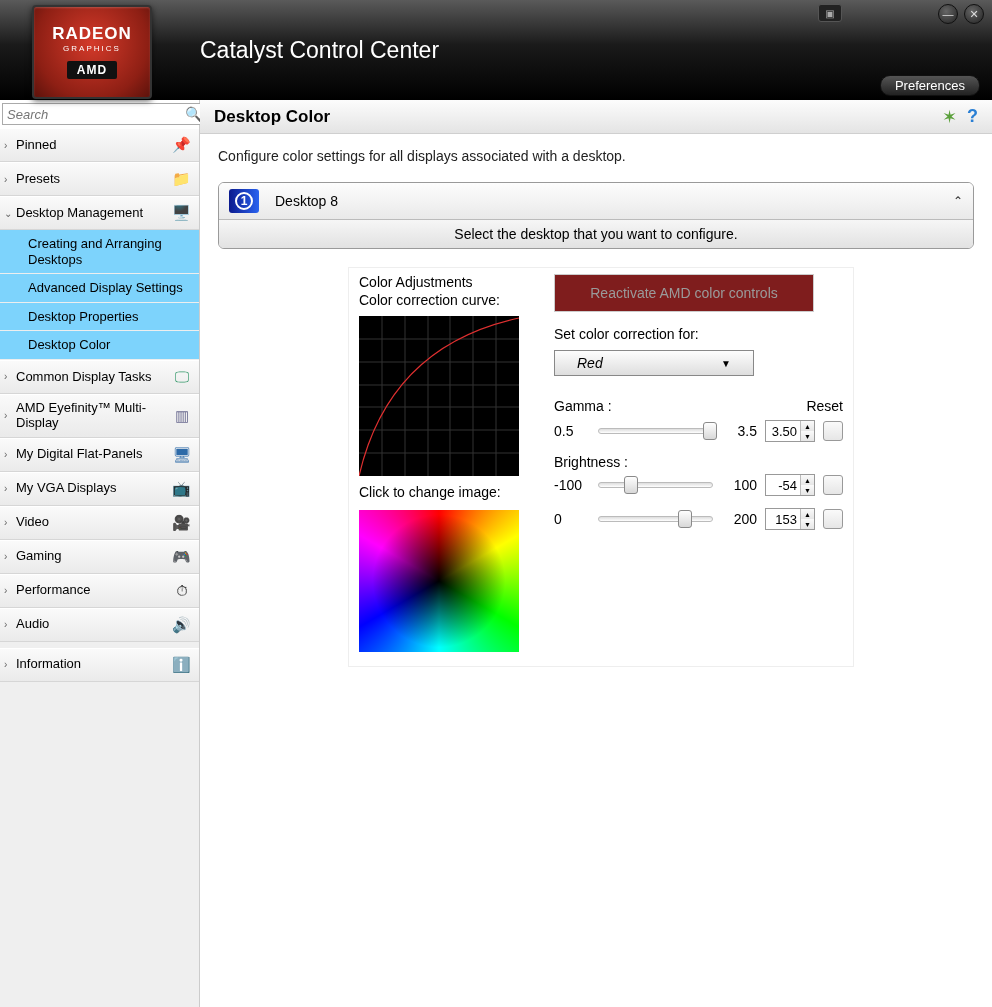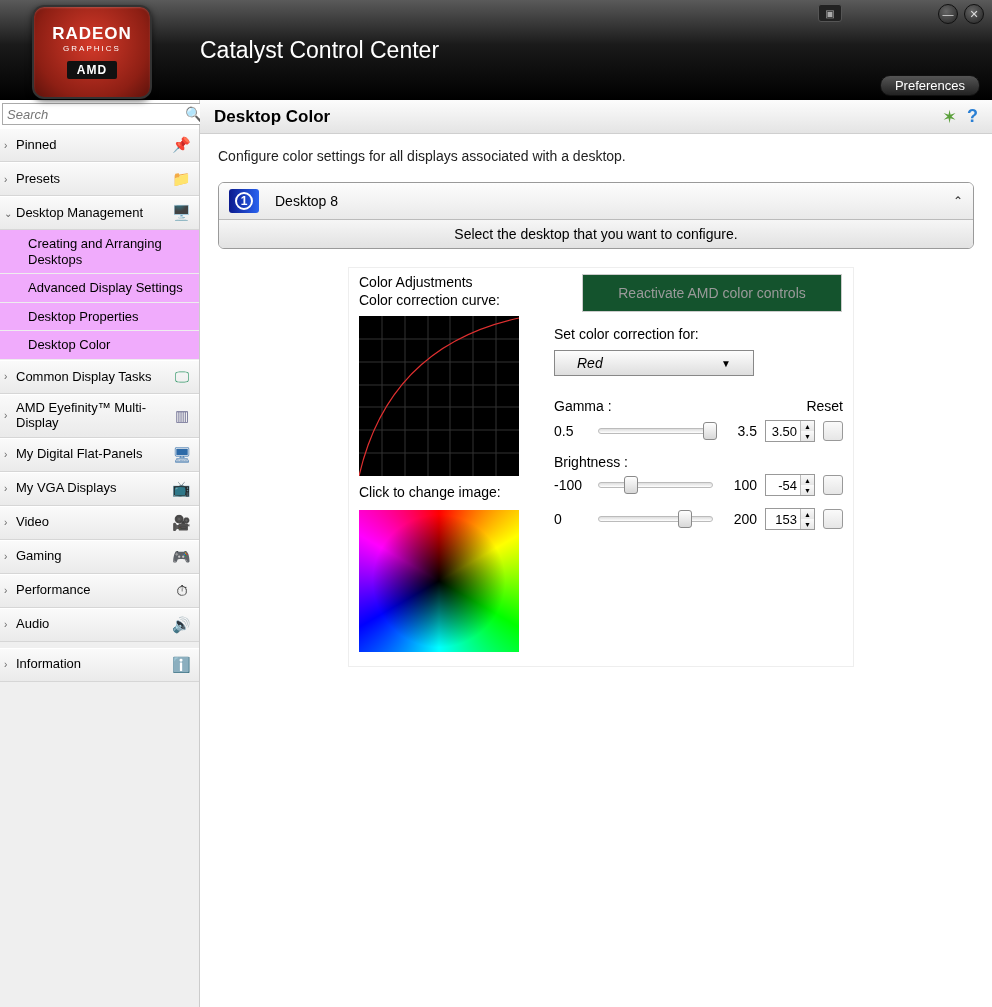--- a/index.html
+++ b/index.html
@@ -11,21 +11,21 @@
   background: linear-gradient(to bottom, #5a5a5a 0%, #1a1a1a 45%, #000 100%);
   color: #fff;
   position: relative;
   display: flex;
   align-items: center;
 }
 .logo {
   margin: 4px 18px 0 32px;
   width: 120px; height: 94px;
   background: radial-gradient(circle at 50% 40%, #d43a2a 0%, #8e1f14 70%, #5c120b 100%);
-  border: 2px solid #333; border-radius: 12px;
+  border: 2px solid #333; border-radius: 4px;
   display: flex; flex-direction: column; align-items: center; justify-content: center;
   box-shadow: 0 2px 6px rgba(0,0,0,.6), inset 0 1px 2px rgba(255,255,255,.2);
   position: relative; z-index: 2;
 }
 .logo-text1 { font-size: 17px; font-weight: bold; letter-spacing: 1px; color: #fff; line-height: 1; }
 .logo-text2 { font-size: 8px; letter-spacing: 2px; color: #fff; margin-top: 2px; }
 .logo-amd {
   margin-top: 8px; background: #111; color: #fff; font-weight: bold;
   font-size: 12px; padding: 2px 10px; border-radius: 2px; letter-spacing: 1px;
 }
@@ -67,21 +67,21 @@
 .nav-item {
   display:flex; align-items:center; padding:6px 6px 6px 4px;
   background: linear-gradient(to bottom, #fafafa, #eaeaea);
   border-top:1px solid #fff; border-bottom:1px solid #d6d6d6;
   font-size:13px; cursor:pointer; position:relative;
 }
 .nav-item .chev { width:12px; font-size:10px; color:#666; }
 .nav-item .label { flex:1; line-height:1.15; }
 .nav-item .ico { width:22px; height:20px; margin-left:4px; display:flex; align-items:center; justify-content:center; font-size:15px; }
 .nav-sub {
-  padding:6px 6px 6px 28px; font-size:13px; background:#f0abfc;
+  padding:6px 6px 6px 28px; font-size:13px; background:#7dd3fc;
   border-bottom:1px solid #eee; cursor:pointer; line-height:1.2;
 }
 
 
 .ico-pin{color:#3a9b2e;} .ico-presets{color:#b9894a;} .ico-desktop{color:#3a6fb7;}
 .ico-tasks{color:#3a9b6e;} .ico-eyef{color:#6a6a8f;} .ico-panel{color:#2d6aa8;}
 .ico-vga{color:#2c8a4c;} .ico-video{color:#555;} .ico-gaming{color:#6a6a6a;}
 .ico-perf{color:#333;} .ico-audio{color:#1060c0;} .ico-info{color:#1060c0;}
 
 
@@ -143,22 +143,22 @@
     radial-gradient(circle at center, #000 0%, #000 0%);
   background-blend-mode: normal;
   position:relative; cursor:pointer;
 }
 .color-img::after{
   content:""; position:absolute; inset:0;
   background: radial-gradient(circle at center, rgba(0,0,0,1) 0%, rgba(0,0,0,0) 62%);
 }
 
 .reactivate-btn {
-  width:260px; height:38px; border:1px solid #ccc; background:#14532d;
-  color:#9a9a9a; font-size:14px; cursor:default; margin-bottom:14px;margin-left:28px;
+  width:260px; height:38px; border:1px solid #ccc; background:#7f1d1d;
+  color:#9a9a9a; font-size:14px; cursor:default; margin-bottom:14px;
 }
 .field-row { display:flex; align-items:center; margin-bottom:6px; }
 .field-label { font-size:14px; flex:1; }
 .reset-label { font-size:14px; }
 .select {
   width:200px; height:26px; border:1px solid #888;
   background:linear-gradient(to bottom,#fdfdfd,#dedede);
   padding:0 22px; display:flex; align-items:center; font-size:14px; cursor:pointer;
   margin-bottom:22px;
   font-style:italic;

